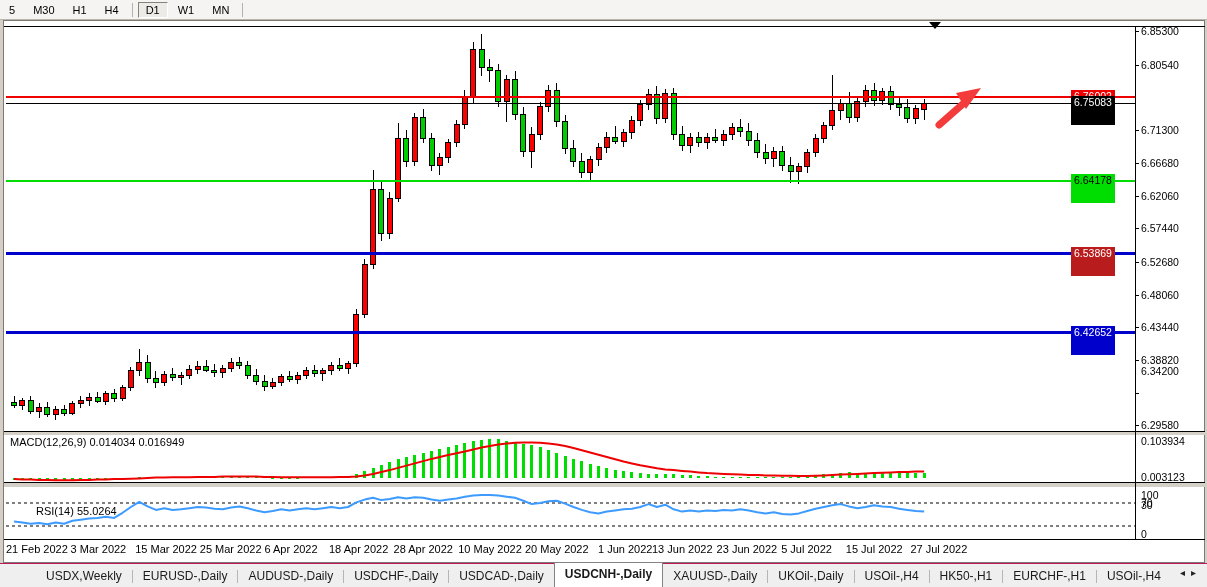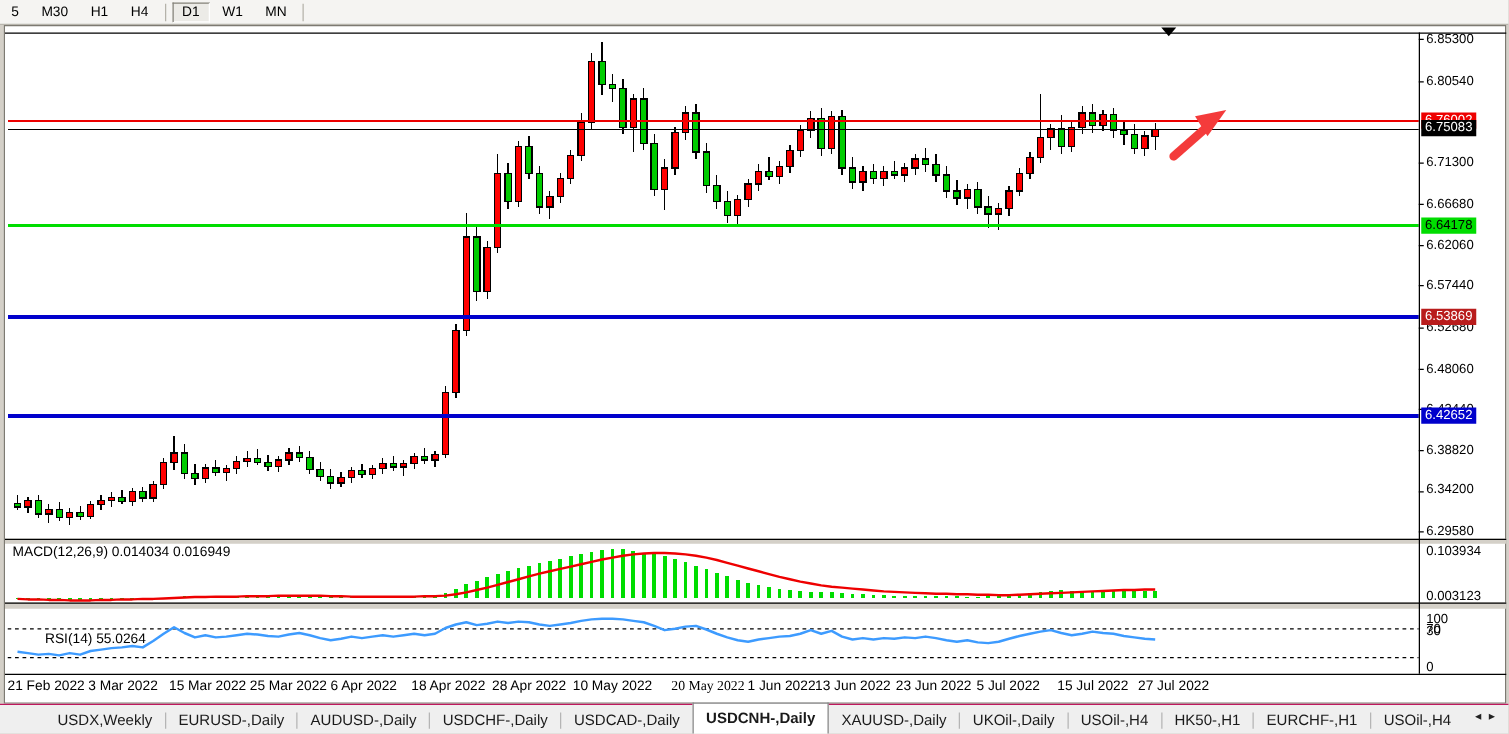--- a/index.html
+++ b/index.html
@@ -16,21 +16,21 @@
   #price-svg{top:6px;}
   #macd-svg{top:413px;}
   #rsi-svg{top:465px;}
   .hline{position:absolute;left:0;width:1201px;height:0;border-top:1px solid #000;}
   .splitter{position:absolute;left:0;width:1201px;background:#d4d0c8;border-top:1px solid #000;}
   #axis-vline{position:absolute;left:1131px;top:5px;width:1px;height:513px;background:#000;}
   .chart-title{position:absolute;left:7px;top:9px;font-size:11px;color:#000;white-space:nowrap;}
   .chart-title .dd{font-size:8px;margin-right:4px;}
   .ind-label{position:absolute;left:6px;font-size:11px;color:#000;white-space:nowrap;}
   .ax-label{position:absolute;left:1137px;font-size:10.5px;color:#000;white-space:nowrap;}
-  .ax-badge{position:absolute;left:1133px;font-size:10.5px;padding:0 3px 1px 3px;line-height:12px;}
+  .ax-badge{position:absolute;left:1067px;font-size:10.5px;padding:0 3px 17px 3px;line-height:12px;}
   .ax-dash{position:absolute;left:1131px;width:4px;height:1px;background:#000;}
   .date-label{position:absolute;top:522px;font-size:11px;color:#000;white-space:nowrap;}
   #top-marker{position:absolute;left:925px;top:1px;width:0;height:0;border-left:6px solid transparent;border-right:6px solid transparent;border-top:7px solid #000;}
   
   #tabbar{left:0;top:563px;width:1207px;height:24px;background:#efefef;border-top:1px solid #be185d;display:flex;align-items:center;}
   #tabs{display:flex;align-items:center;height:100%;padding-left:36px;}
   .tab{font-size:12px;color:#1a1a1a;padding:4px 10px 5px 10px;white-space:nowrap;cursor:default;}
   .tab.active{background:#fff;border:1px solid #848484;border-bottom:none;font-weight:bold;height:18px;margin-top:-1px;position:relative;z-index:2;}
   .tab-sep{width:1px;height:13px;background:#b5b5b5;}
   #tab-arrows{position:absolute;right:5px;top:567px;font-size:10px;color:#222;letter-spacing:6px;}
@@ -437,21 +437,21 @@
         <div class="ax-label" style="top: 201.249px;">6.57440</div>
         <div class="ax-dash" style="top: 240.95px;"></div>
         <div class="ax-label" style="top: 234.95px;">6.52680</div>
         <div class="ax-dash" style="top: 273.659px;"></div>
         <div class="ax-label" style="top: 267.659px;">6.48060</div>
         <div class="ax-dash" style="top: 306.369px;"></div>
         <div class="ax-label" style="top: 300.369px;">6.43440</div>
         <div class="ax-dash" style="top: 339.078px;"></div>
         <div class="ax-label" style="top: 333.078px;">6.38820</div>
         <div class="ax-dash" style="top: 371.788px;"></div>
-        <div class="ax-label" style="top: 364px;">6.34200</div>
+        <div class="ax-label" style="top: 344px;">6.34200</div>
         <div class="ax-dash" style="top: 404.498px;"></div>
         <div class="ax-label" style="top: 398.498px;">6.29580</div>
         <div class="ax-badge" style="top: 68.8298px; background: rgb(238, 0, 0); color: rgb(255, 255, 255);">6.76002</div>
         <div class="ax-badge" style="top: 75.3364px; background: rgb(0, 0, 0); color: rgb(255, 255, 255);">6.75083</div>
         <div class="ax-badge" style="top: 152.544px; background: rgb(0, 221, 0); color: rgb(0, 0, 0);">6.64178</div>
         <div class="ax-badge" style="top: 225.531px; background: #b91c1c; color: rgb(255, 255, 255);">6.53869</div>
         <div class="ax-badge" style="top: 304.948px; background: rgb(0, 0, 204); color: rgb(255, 255, 255);">6.42652</div>
         <div class="ax-label" style="top: 468px;">100</div>
         <div class="ax-label" style="top: 476px;">70</div>
         <div class="ax-label" style="top: 478px;">30</div>
@@ -459,21 +459,21 @@
       </div>
     <div id="date-axis">
         <div class="date-label" style="left: 2px;">21 Feb 2022</div>
         <div class="date-label" style="left: 66.6px;">3 Mar 2022</div>
         <div class="date-label" style="left: 131.2px;">15 Mar 2022</div>
         <div class="date-label" style="left: 195.8px;">25 Mar 2022</div>
         <div class="date-label" style="left: 260.4px;">6 Apr 2022</div>
         <div class="date-label" style="left: 325px;">18 Apr 2022</div>
         <div class="date-label" style="left: 389.6px;">28 Apr 2022</div>
         <div class="date-label" style="left: 454.2px;">10 May 2022</div>
-        <div class="date-label" style="left: 533px; font-family: Liberation Serif, serif;">20 May 2022</div>
+        <div class="date-label" style="left: 521px;">20 May 2022</div>
         <div class="date-label" style="left: 594px;">1 Jun 2022</div>
         <div class="date-label" style="left: 648px;">13 Jun 2022</div>
         <div class="date-label" style="left: 712.6px;">23 Jun 2022</div>
         <div class="date-label" style="left: 777.2px;">5 Jul 2022</div>
         <div class="date-label" style="left: 841.8px;">15 Jul 2022</div>
         <div class="date-label" style="left: 906.4px;">27 Jul 2022</div>
       </div>
   </div>
 
   <div id="tabbar" class="abs">

